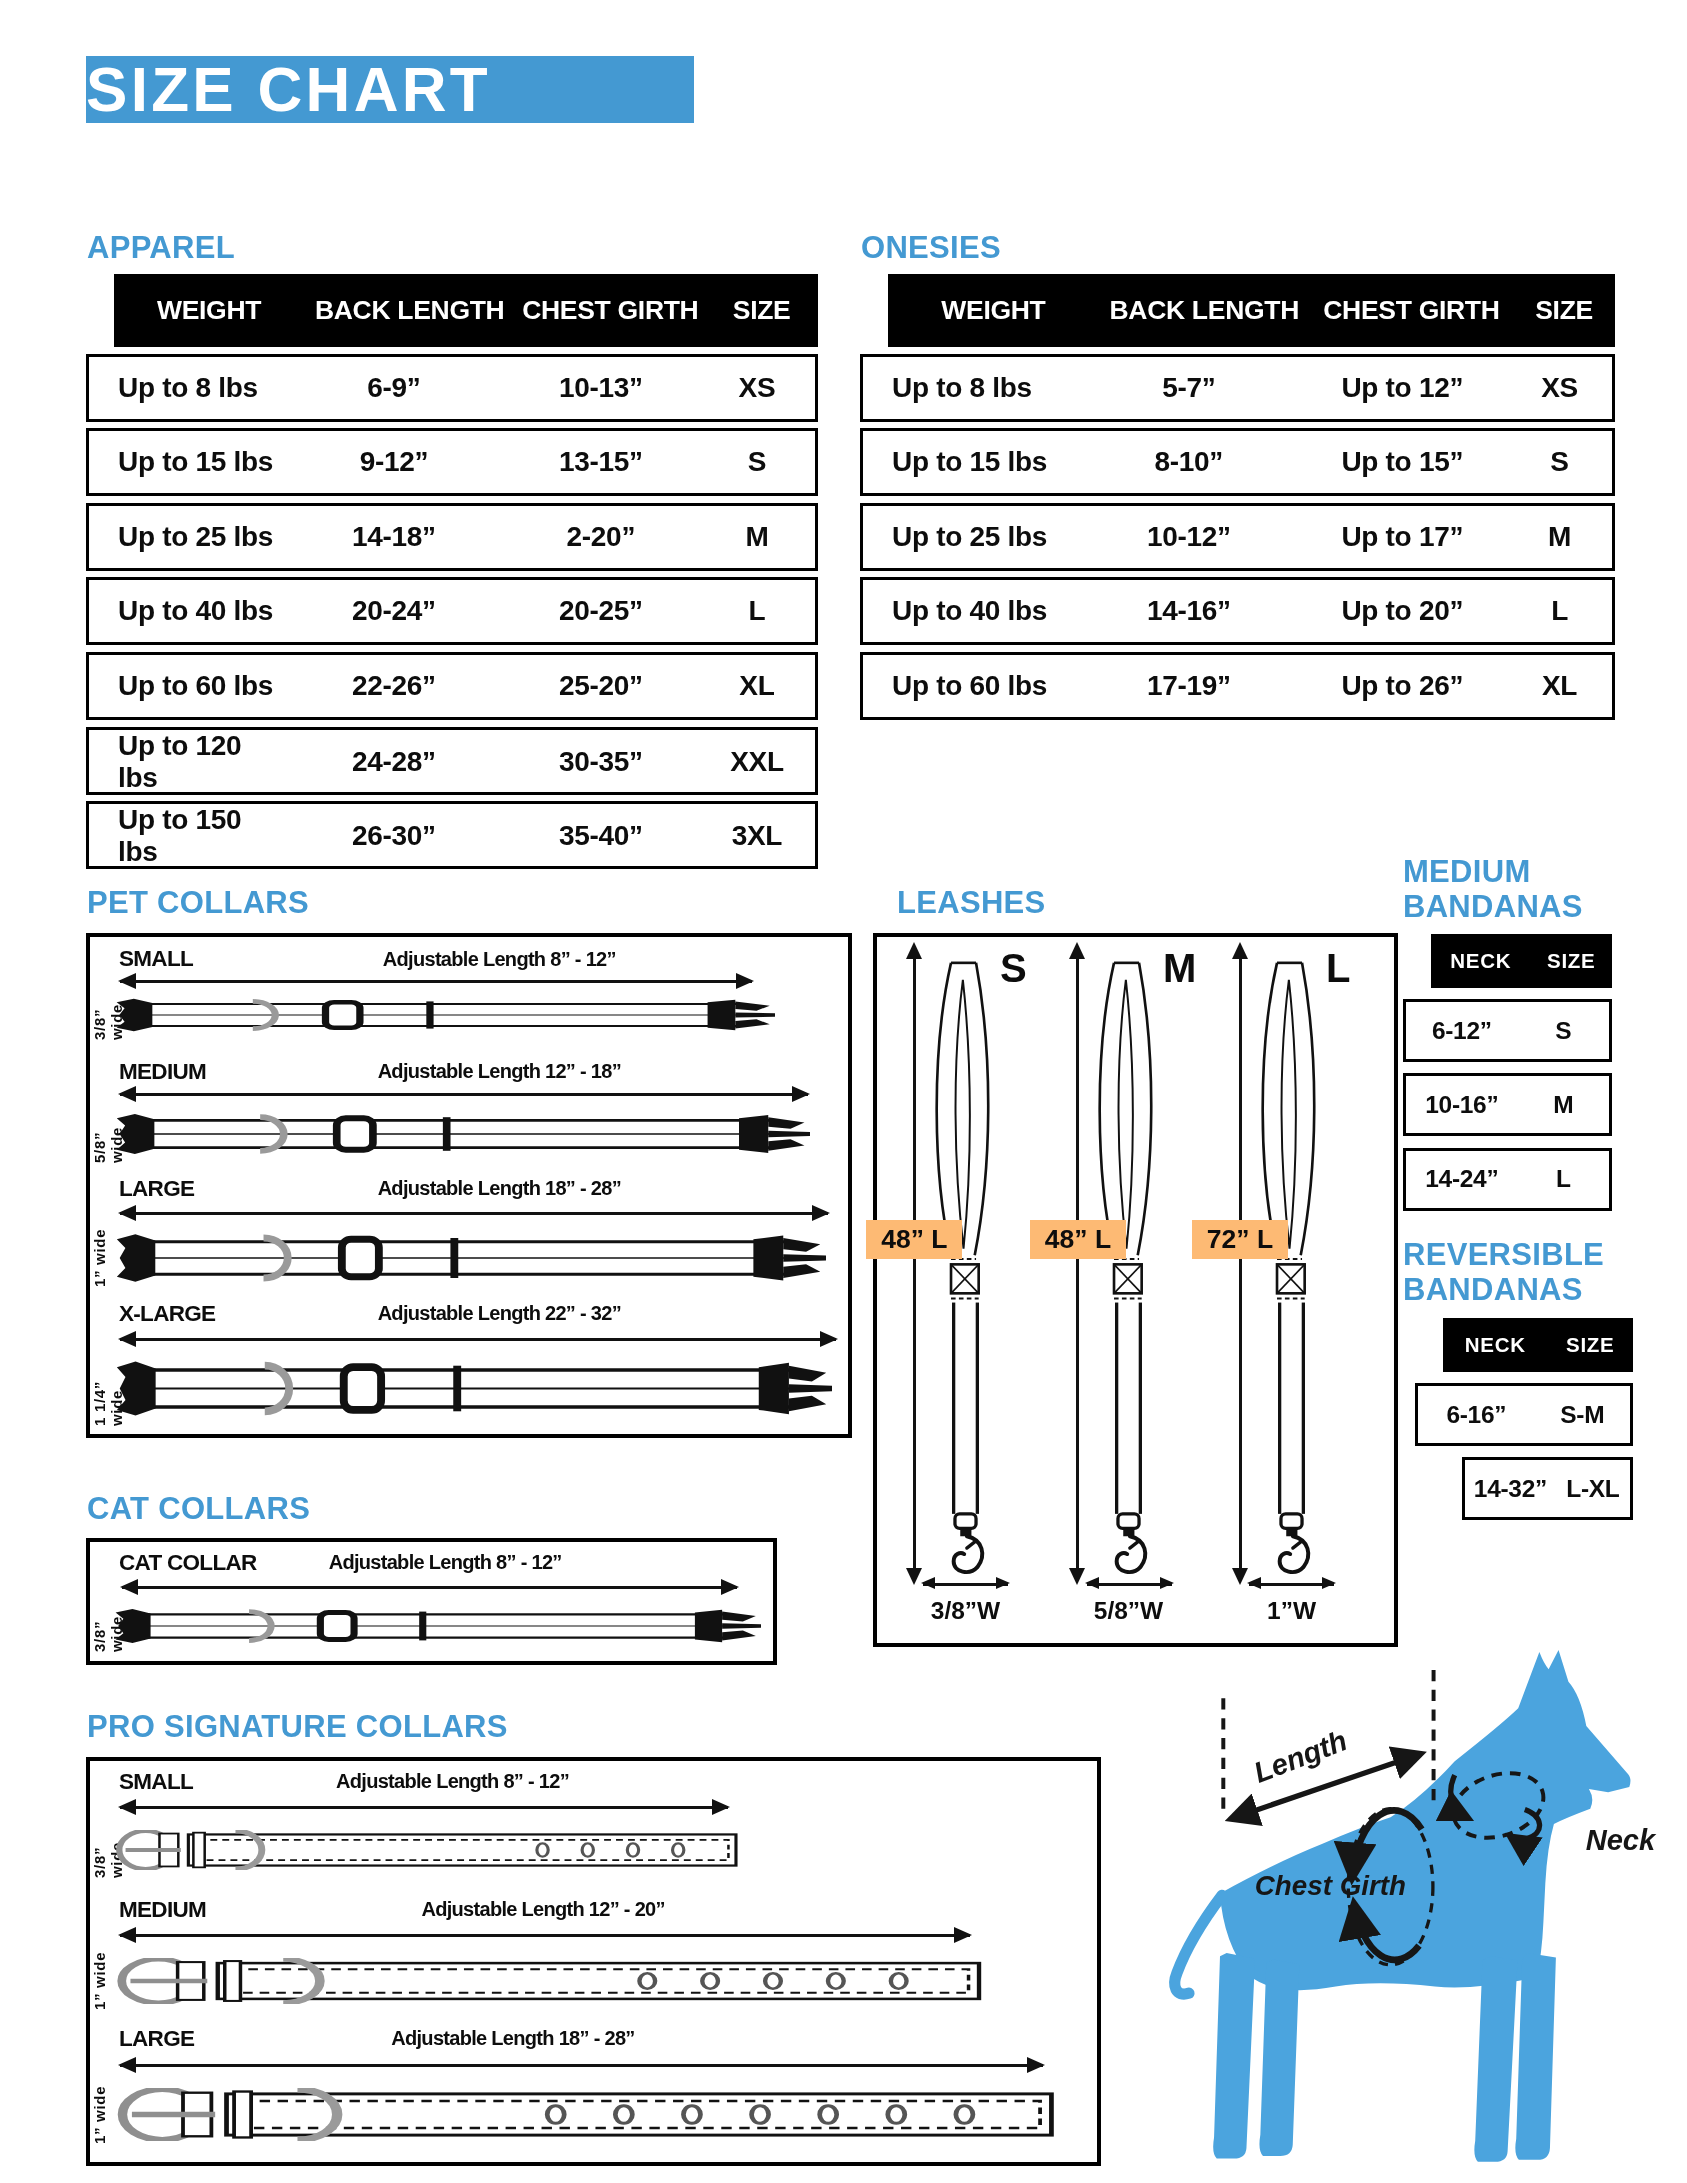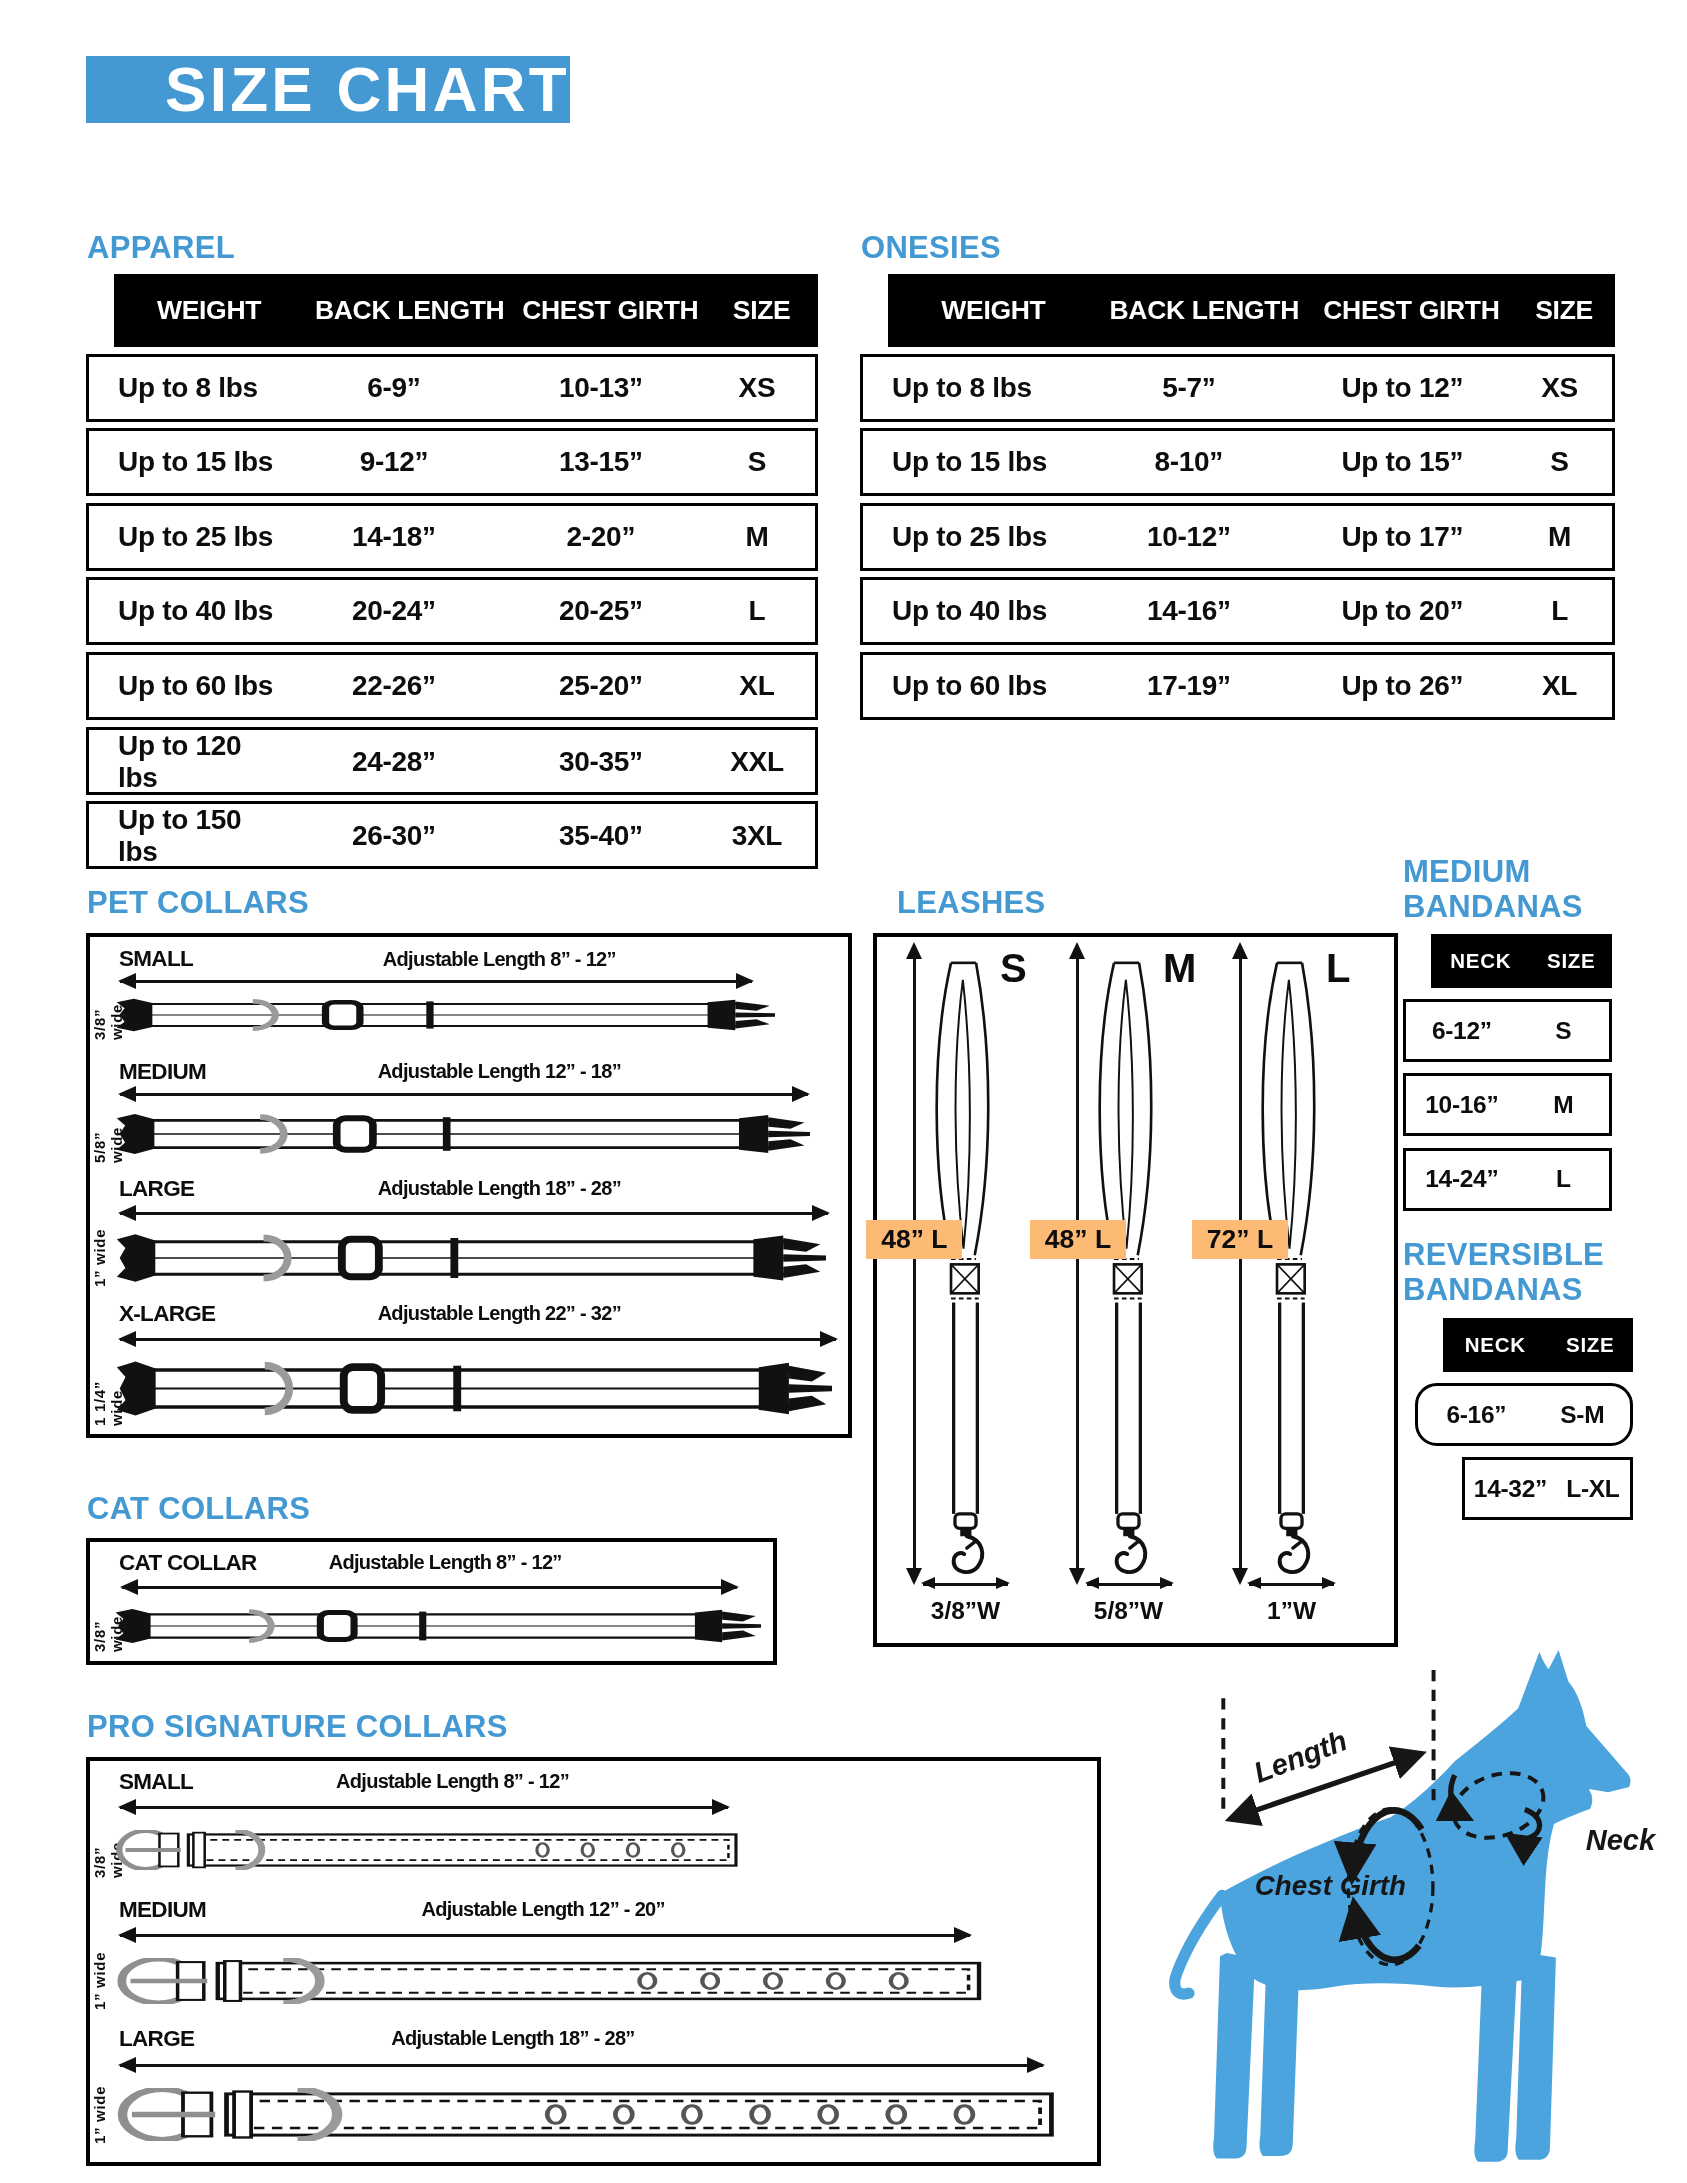--- a/index.html
+++ b/index.html
@@ -1,22 +1,22 @@
 <!DOCTYPE html>
 <html style="font-size:10.6px"><head>
 <meta charset="utf-8">
 <style>
   :root{ --accent:#4499D2; --ink:#0d0d0d; }
   html,body{margin:0;padding:0;background:#888;}
   #page{position:relative;width:1687px;height:2183px;background:#ffffff;overflow:hidden;
         font-family:"Liberation Sans",sans-serif;color:var(--ink);}
   .abs{position:absolute;}
   
-  #banner{left:86px;top:56px;width:484px;height:67px;background:var(--accent);
-          display:flex;align-items:center;justify-content:flex-end;}
+  #banner{left:86px;top:56px;width:608px;height:67px;background:var(--accent);
+          display:flex;align-items:center;justify-content:flex-start;}
   #banner span{color:#fff;font-weight:bold;font-size:62px;letter-spacing:3.3px;transform:scaleY(1.02);}
   #subtitle{left:87px;top:138px;font-size:23px;font-weight:bold;font-style:italic;letter-spacing:-0.7px;white-space:pre;}
   
   .sec-h{position:absolute;font-weight:bold;color:var(--accent);font-size:31px;letter-spacing:0.3px;line-height:1.12;}
   
   .tbl{position:absolute;}
   .tbl-header{display:grid;background:#000;color:#fff;height:73px;align-items:center;margin-left:28px;}
   .tbl-header span{text-align:center;font-size:26.5px;font-weight:bold;letter-spacing:-0.3px;}
   .tbl-row{display:grid;border:3.3px solid #000;background:#fff;height:62px;margin-top:6.6px;
            align-items:center;font-weight:bold;font-size:28px;letter-spacing:-0.3px;}
@@ -337,21 +337,21 @@
 
   <div class="sec-h" style="left:1403px;top:1238px;">
     <div>REVERSIBLE</div>
     <div>BANDANAS</div>
   </div>
   <div id="reversible-bandanas-table" class="tbl tbl-sm" style="left:1415px;top:1318px;width:218px;">
       <div class="tbl-header" style="grid-template-columns: 55% 45%;">
         <span>NECK</span>
         <span>SIZE</span>
       </div>
-      <div class="tbl-row" style="grid-template-columns: 55% 45%; border-radius: 22px;">
+      <div class="tbl-row" style="grid-template-columns: 55% 45%;">
         <span class="c0">6-16”</span>
         <span class="c">S-M</span>
       </div>
       <div class="tbl-row" style="grid-template-columns: 55% 45%; margin-left: 47px;">
         <span class="c0">14-32”</span>
         <span class="c">L-XL</span>
       </div>
     </div>
 
   <div class="sec-h" style="left:87px;top:1492px;">CAT COLLARS</div>

